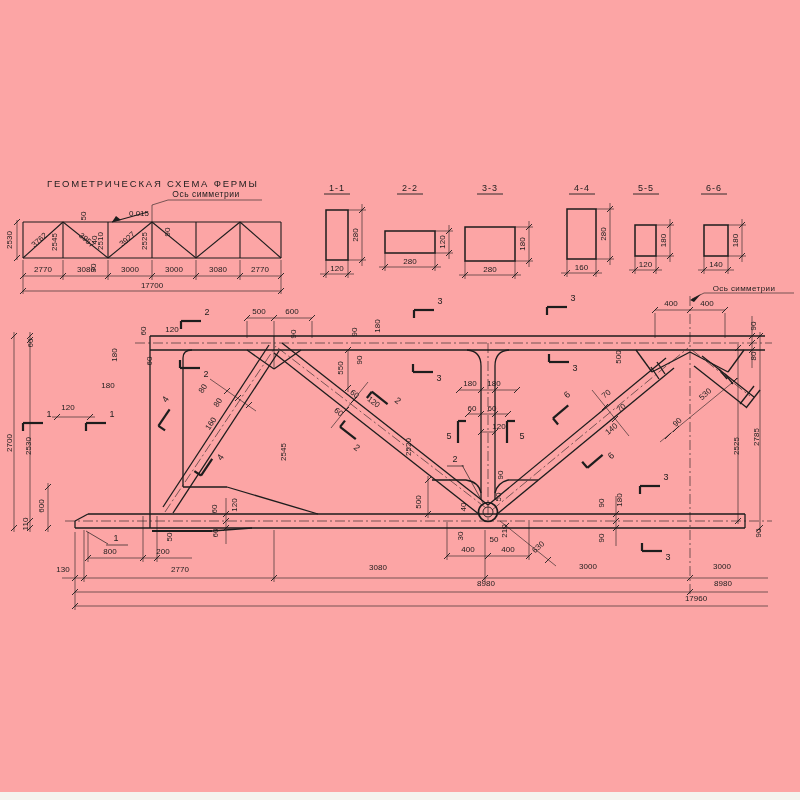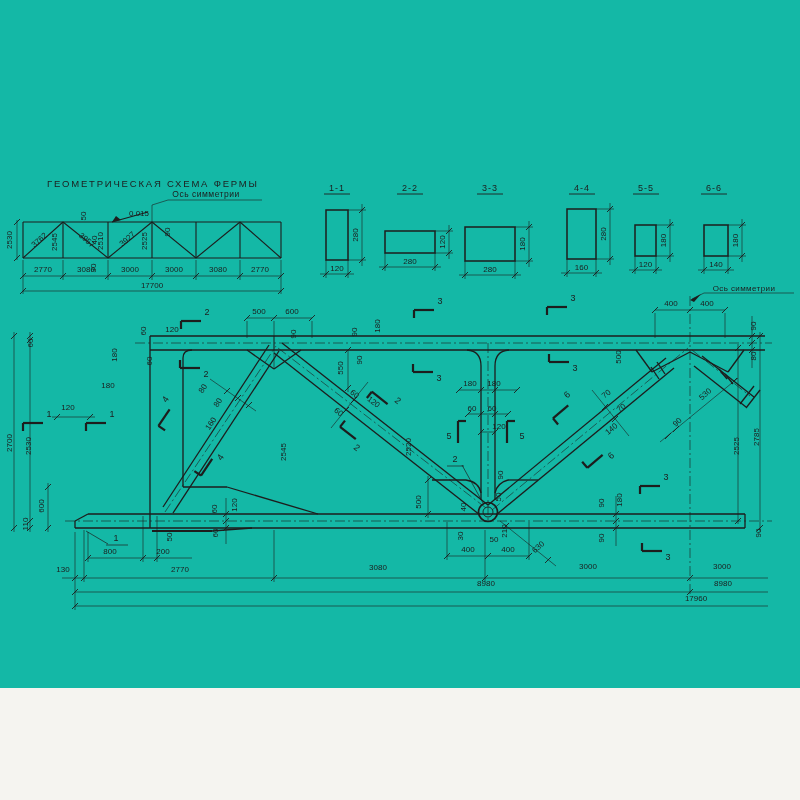--- a/index.html
+++ b/index.html
@@ -1,16 +1,16 @@
 <!DOCTYPE html>
 <html><head>
 <meta charset="utf-8">
 <style>
   html,body{margin:0;padding:0;background:#f5f4f0;}
-  .sheet{width:800px;height:688px;background:#14b8a6;position:relative;overflow:hidden;}
+  .sheet{width:800px;height:792px;background:#fca5a5;position:relative;overflow:hidden;}
   svg{display:block;}
   text{font-family:"Liberation Sans","DejaVu Sans",sans-serif;fill:#1d1d1d;}
 </style>
 </head>
 <body>
 
 <div class="sheet">
   <svg id="dwg" width="800" height="800" viewBox="0 0 800 800">
       <g>
         <line x1="23" y1="222" x2="281" y2="222" stroke="#1d1d1d" stroke-width="1.1"></line>

